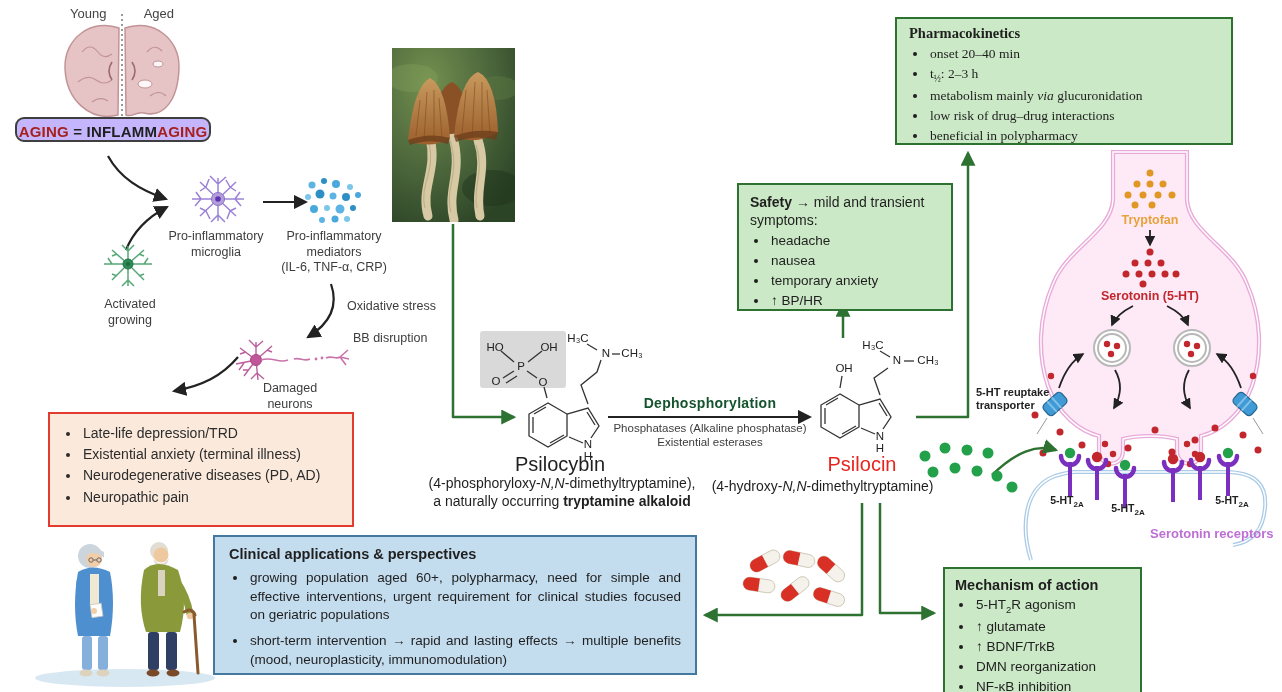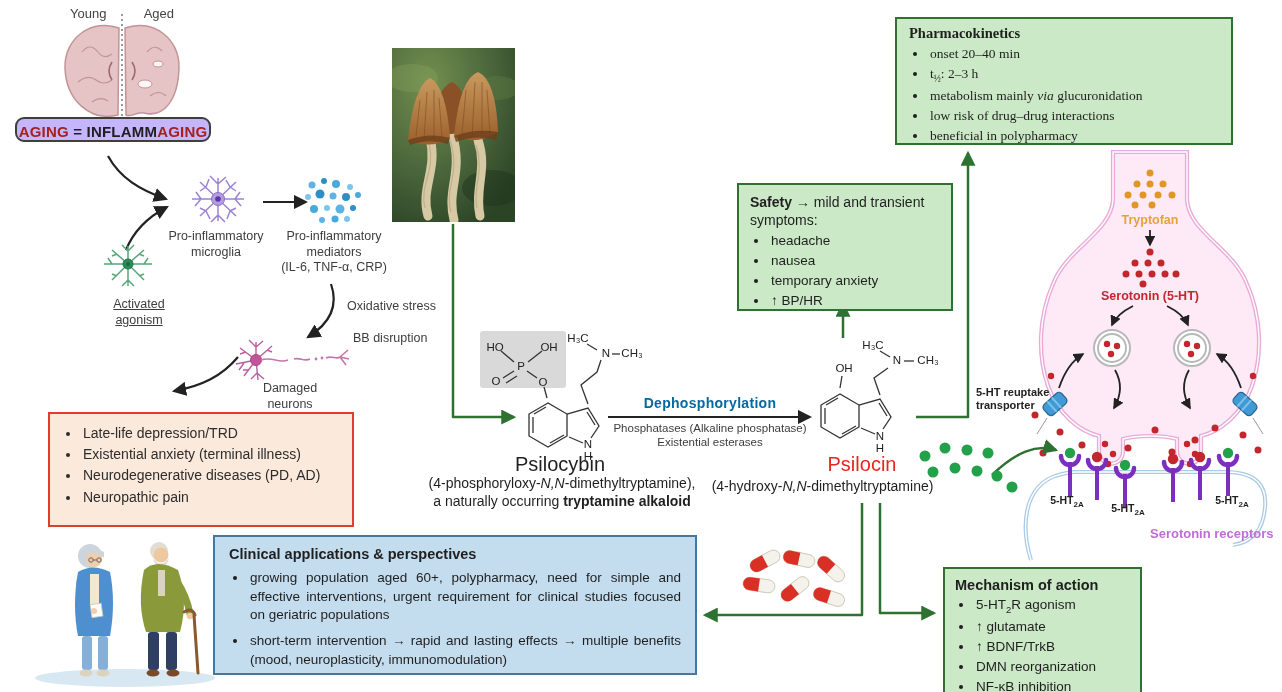--- a/index.html
+++ b/index.html
@@ -20,21 +20,21 @@
   .box-title{font-weight:bold;font-size:14.5px;margin:0;}
   ul.blist{margin:2px 0 0 0;padding-left:19px;}
   ul.blist li{margin:2.5px 0;padding-left:2px;font-size:13.5px;line-height:1.3;}
   .red-box ul.blist li{font-size:14px;margin:3px 0;color:#2c2c2c;}
   .clinical ul.blist li{margin:7px 0;text-align:justify;line-height:1.38;}
   .mush-title{font-weight:bold;font-size:13.5px;}
   .mush-fam{font-style:italic;font-size:13px;line-height:1.32;}
   .chem-name{font-weight:normal;font-size:20px;}
   .psilocin-red{color:#e8251d;}
   .chem-cap{font-size:14px;line-height:1.32;color:#1f1f1f;}
-  .dephos{font-weight:bold;font-size:14px;color:#0369a1;letter-spacing:.3px;}
+  .dephos{font-weight:bold;font-size:14px;color:#14532d;letter-spacing:.3px;}
   .enzymes{font-size:11.5px;color:#3d3d3d;line-height:1.25;}
   .reuptake{font-weight:bold;font-size:11px;line-height:1.18;color:#222;}
   sub.sm{font-size:70%;}
   .it{font-style:italic;}
   .bd{font-weight:bold;}
 </style>
 </head>
 <body>
 
 <div class="figure">
@@ -142,23 +142,23 @@
       <path d="M30 26 L54 26 M46 26 L50 20"></path>
       <path d="M30 26 L46 42 M41 38 L46 36"></path>
       <path d="M30 26 L30 48 M30 42 L24 48 M30 42 L36 48"></path>
       <path d="M30 26 L14 42 M19 38 L14 36"></path>
       <path d="M30 26 L6 26 M14 26 L10 20"></path>
       <path d="M30 26 L14 12 M19 16 L14 18"></path>
     </g>
     <circle cx="30" cy="26" r="5" fill="#2e8b57" stroke="#237448"></circle>
     <circle cx="30" cy="26" r="2" fill="#1e6b42"></circle>
   </svg>
-  <div class="abs lbl center" style="left:107px;top:297px;width:64px;text-decoration:underline;">
+  <div class="abs lbl center" style="left:98px;top:297px;width:64px;">
     <div>Activated</div>
-    <div>agonism</div>
+    <div>growing</div>
   </div>
 
   <div class="abs lbl" style="left:347px;top:299px;">Oxidative stress</div>
   <div class="abs lbl" style="left:353px;top:331px;">BB disruption</div>
 
   <svg class="abs" style="left:228px;top:332px;" width="125" height="54" viewBox="0 0 125 54">
     <g stroke="#bb5f9d" stroke-width="1.4" fill="none">
       <path d="M28 28 L28 10 M28 15 L21 8 M28 15 L35 9"></path>
       <path d="M28 28 L12 16 M18 20 L12 22"></path>
       <path d="M28 28 L8 32 M16 31 L11 38"></path>

